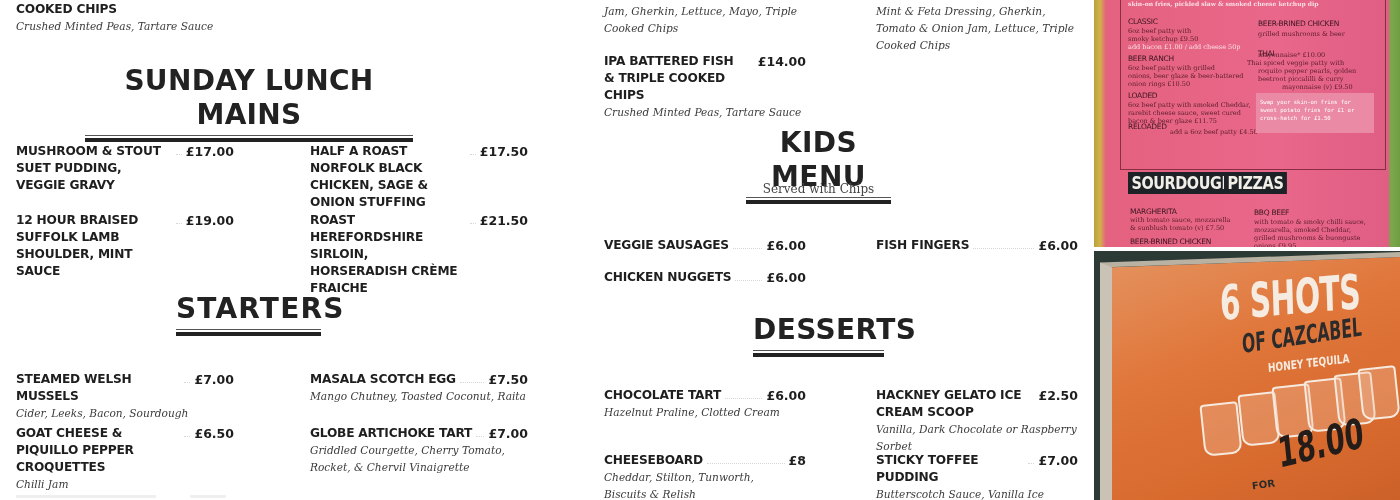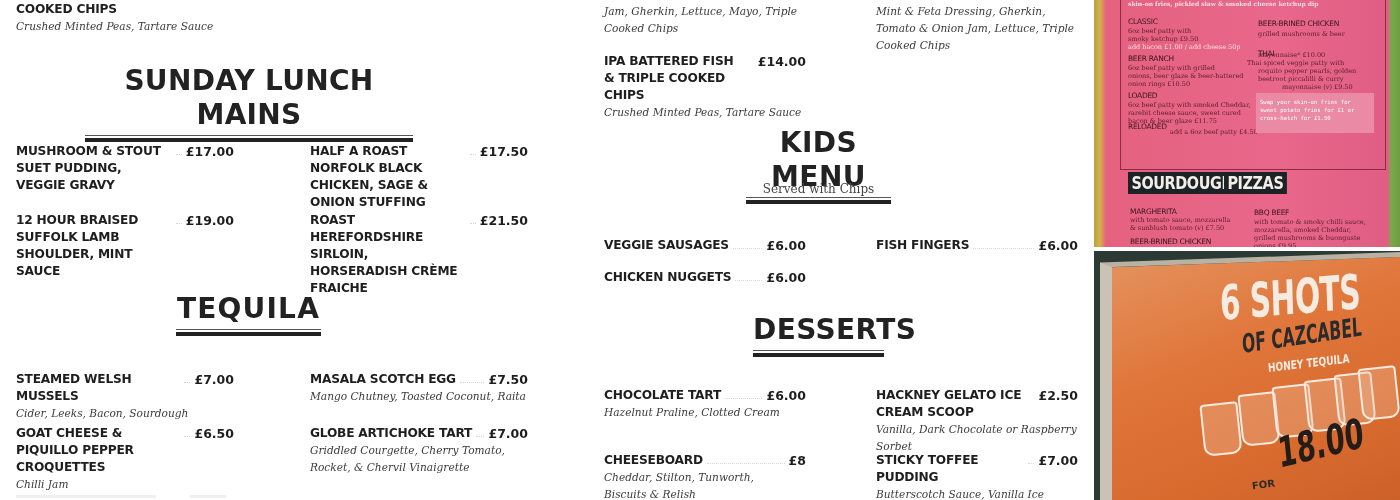--- a/index.html
+++ b/index.html
@@ -104,21 +104,21 @@
   </div>
   <div class="item" style="left:310px; top:212px; width:218px;">
     <div class="item-head">
       <div class="item-name" style="width:178px;">ROAST HEREFORDSHIRE SIRLOIN, HORSERADISH CRÈME FRAICHE</div>
       <div class="leader"></div>
       <div class="item-price">£21.50</div>
     </div>
   </div>
 
   <div class="heading" style="left:176px; top:292px; width:145px;">
-    <div class="heading-text" style="font-size:28px; letter-spacing:1.2px;">TEQUILA</div>
+    <div class="heading-text" style="font-size:28px; letter-spacing:1.2px;">STARTERS</div>
     <div class="heading-rule"></div>
   </div>
 
   <div class="item" style="left:16px; top:371px; width:218px;">
     <div class="item-head">
       <div class="item-name">STEAMED WELSH MUSSELS</div>
       <div class="leader"></div>
       <div class="item-price">£7.00</div>
     </div>
     <div class="item-desc">Cider, Leeks, Bacon, Sourdough</div>

